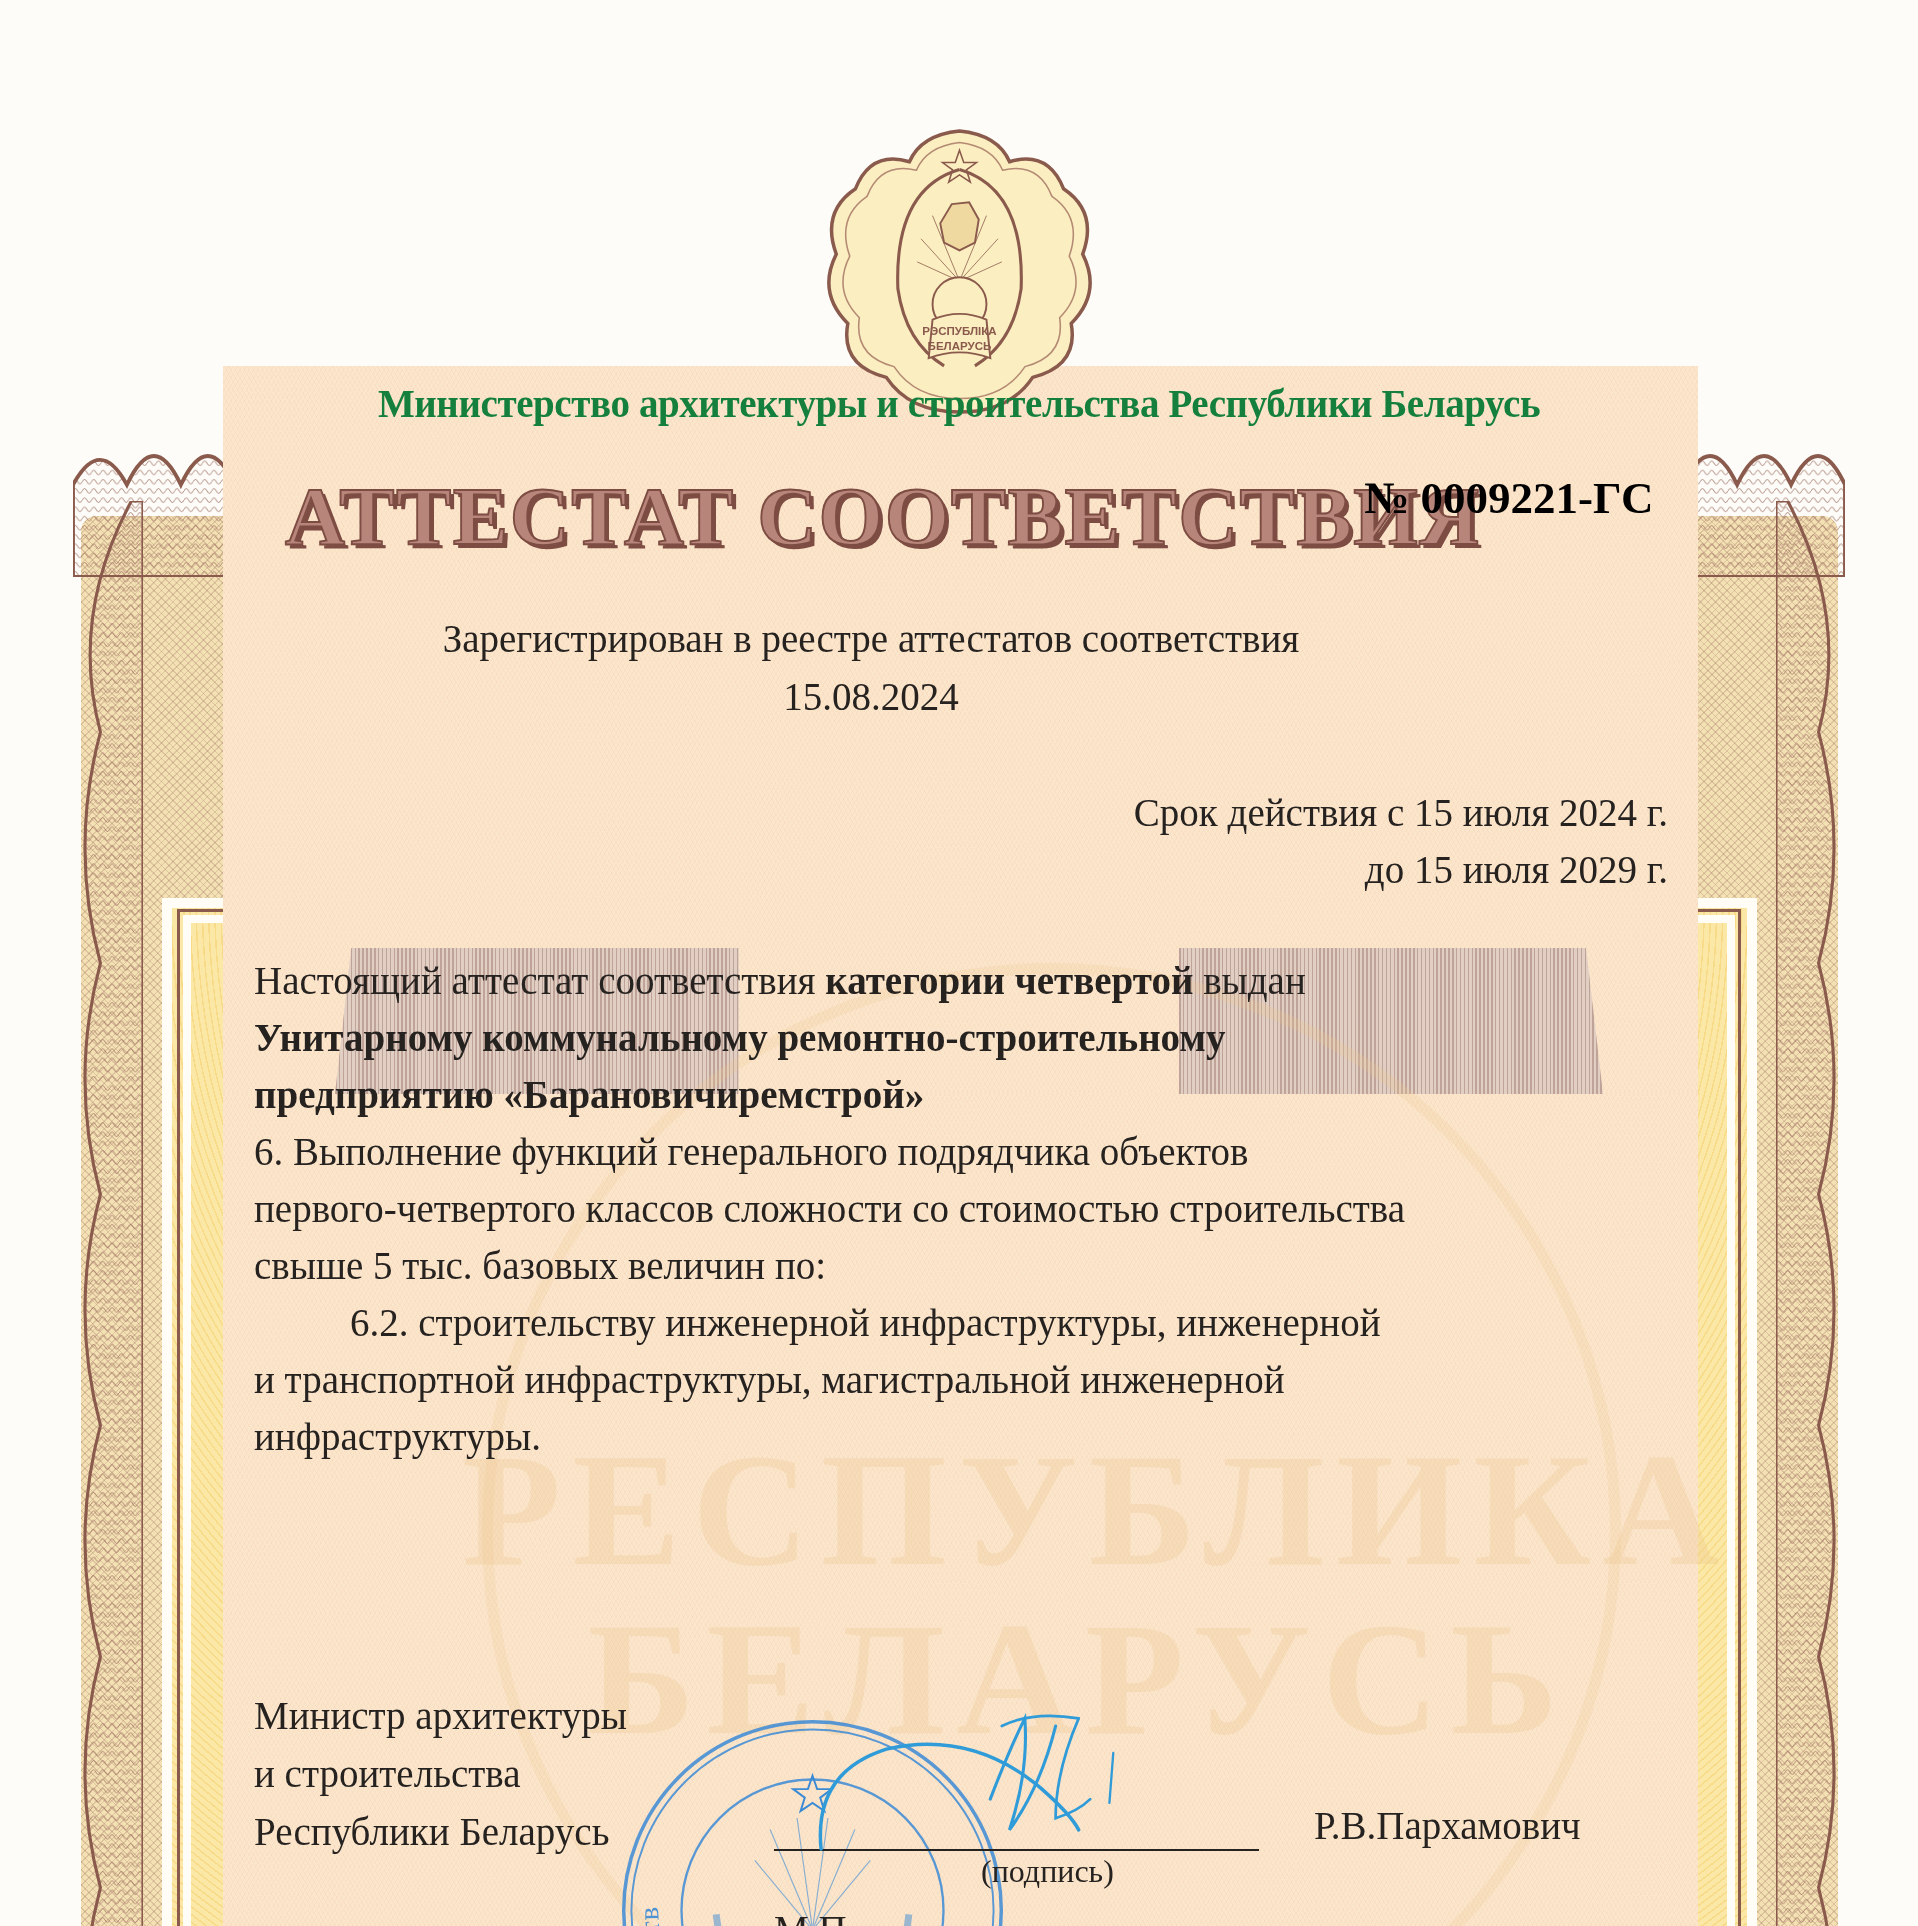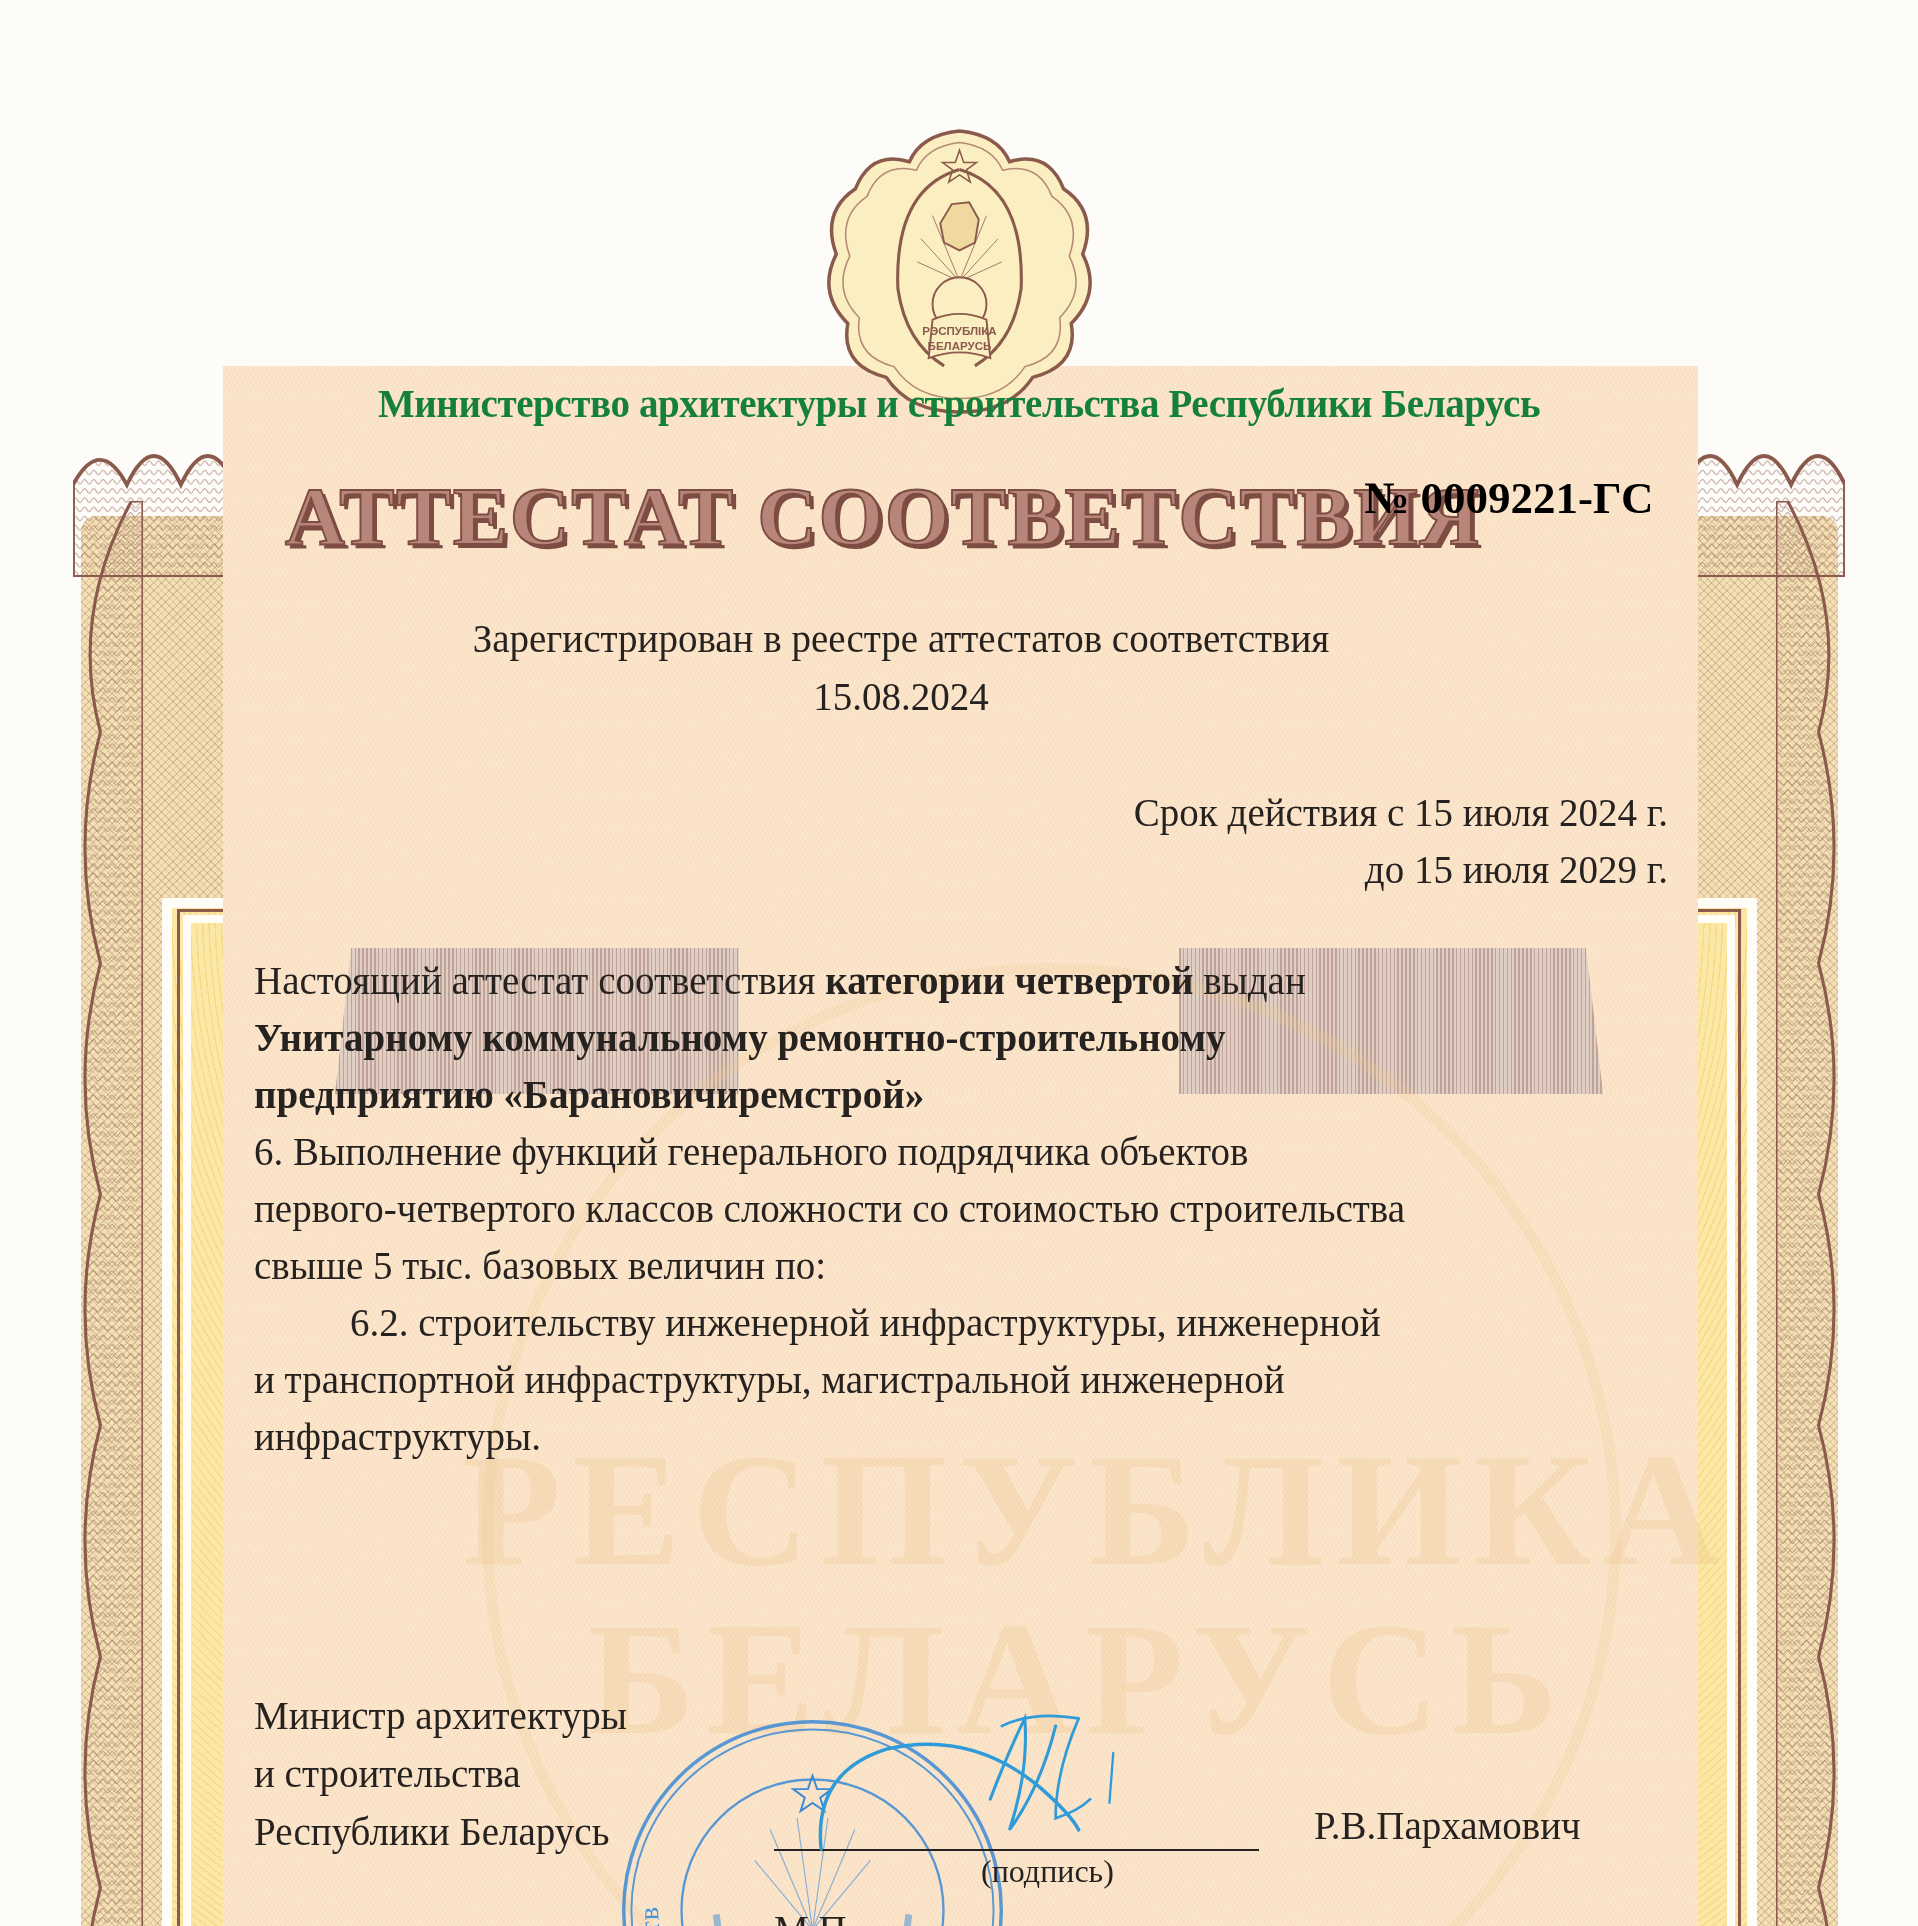--- a/index.html
+++ b/index.html
@@ -78,21 +78,21 @@
   .title {
     position: absolute; left: 285px; top: 468px; font-size: 83px; font-weight: bold;
     color: #b8857a; letter-spacing: 1.5px;
     -webkit-text-stroke: 1.9px #7d4c43;
     text-shadow: 3.9px 3.9px 0 #7d4c43;
   }
   .cert-number {
     position: absolute; left: 1364px; top: 472px; font-size: 45px; font-weight: bold; color: #000000;
   }
   .registered {
-    position: absolute; left: 0; width: 1742px; text-align: center; font-size: 39px; margin-left: 30px;
+    position: absolute; left: 0; width: 1742px; text-align: center; font-size: 39px;
   }
   .validity { position: absolute; right: 250px; text-align: right; font-size: 39px; }
 
   .body-block { position: absolute; left: 254px; top: 952px; width: 1464px; font-size: 39px; line-height: 57px; }
   .body-block .line { white-space: nowrap; }
   .b { font-weight: bold; }
   .indent { padding-left: 96px; }
 
   .sig-left { position: absolute; left: 254px; top: 1687px; font-size: 39px; line-height: 58px; }
   .sig-line { position: absolute; left: 774px; top: 1849px; width: 485px; height: 0; border-top: 2.7px solid #262220; }

